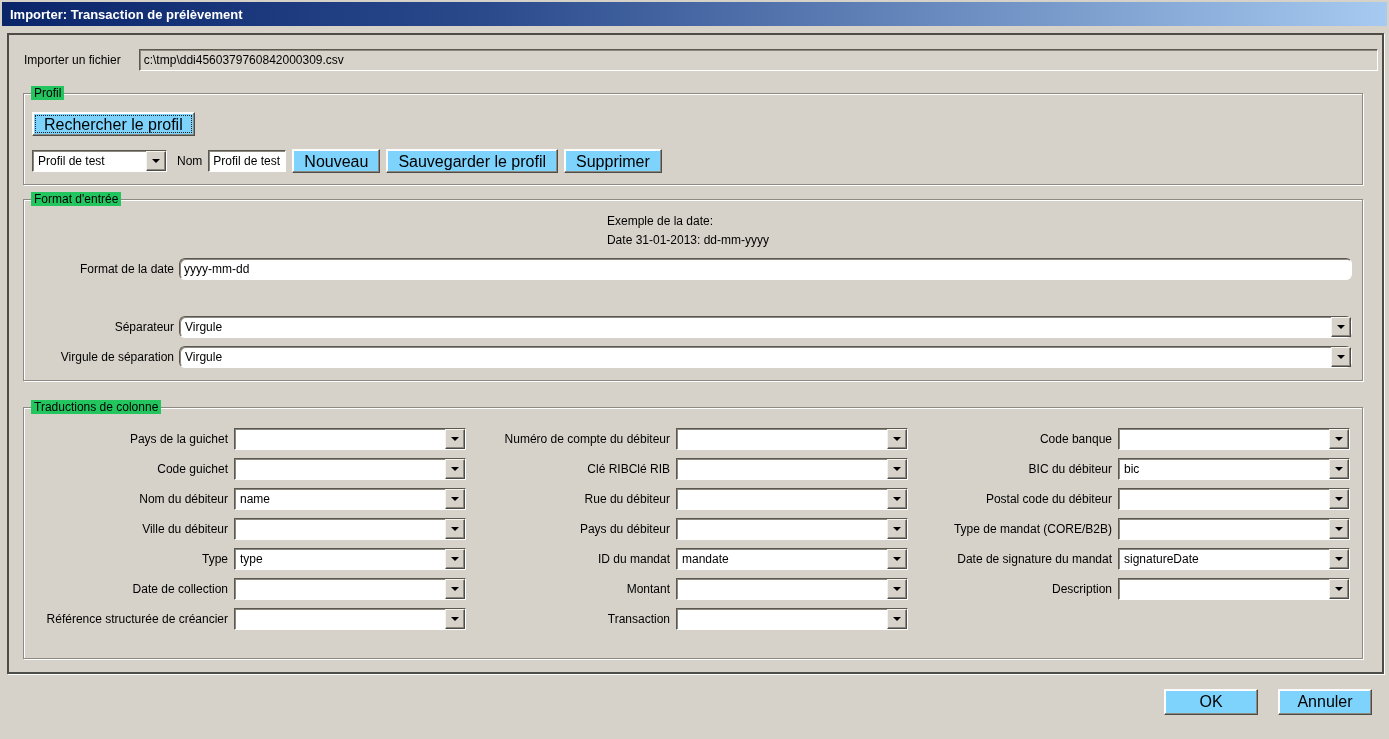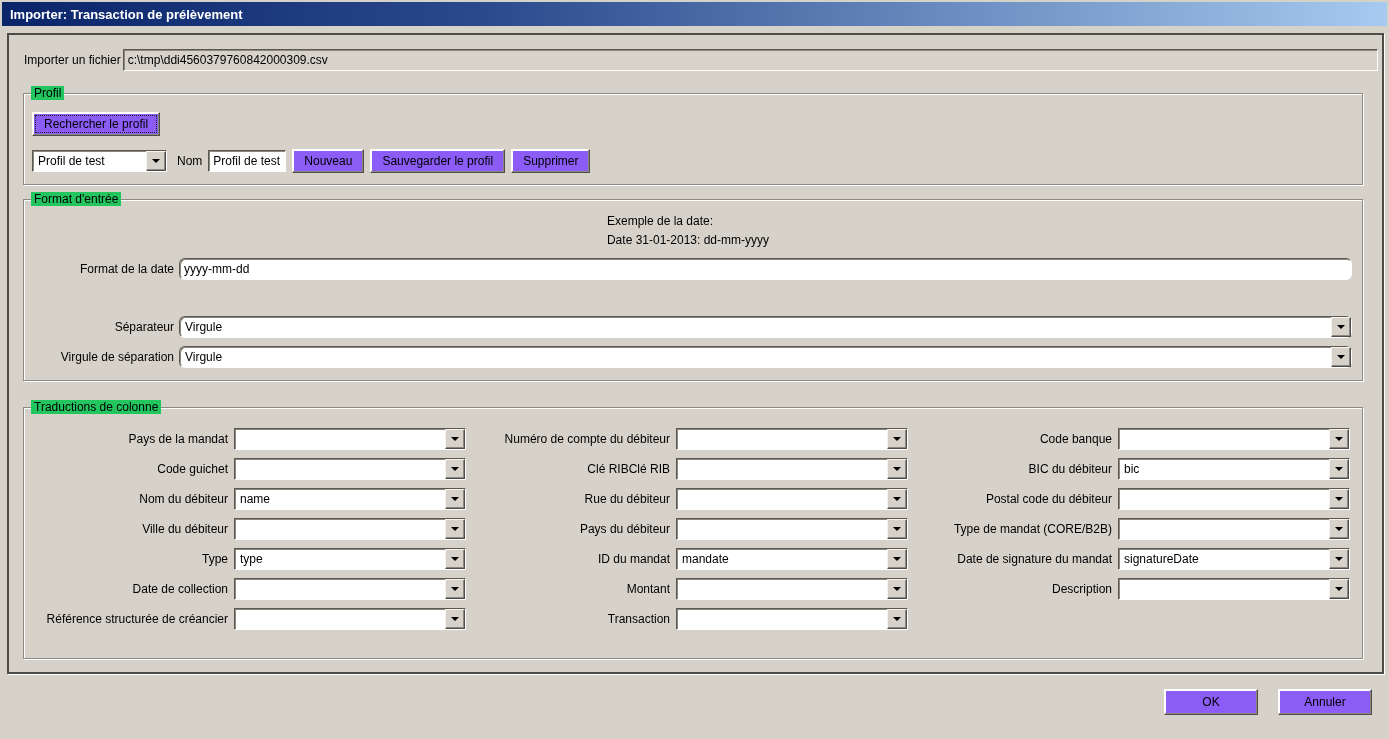--- a/index.html
+++ b/index.html
@@ -25,22 +25,22 @@
   
   .tb{
     background:#fff;height:22px;box-sizing:border-box;
     border:1px solid;border-color:#5b594f #ffffff #ffffff #5b594f;
     box-shadow:inset 1px 1px 0 #8b897f;
     font-family:"Liberation Sans",sans-serif;font-size:12px;
     padding:0 4px;color:#000;outline:none;
   }
   .tb.readonly{background:#d7d3cb;}
   .btn{
-    background:#8b5cf6;color:#000;
-    font-family:"Liberation Sans",sans-serif;font-size:12px;
+    background:#7dd3fc;color:#000;
+    font-family:"Liberation Sans",sans-serif;font-size:16px;
     border:1px solid;border-color:#fdfcfa #4e4c46 #4e4c46 #fdfcfa;
     box-shadow:inset -1px -1px 0 #8b897f,inset 1px 1px 0 #ffffff;
     padding:3px 11px;height:24px;box-sizing:border-box;cursor:default;
     white-space:nowrap;
   }
   .btn.focused{outline:1px dotted #222;outline-offset:-4px;}
   .btn.big{height:26px;min-width:94px;}
   .combo{
     position:relative;background:#fff;height:22px;box-sizing:border-box;
     border:1px solid;border-color:#5b594f #ffffff #ffffff #5b594f;
@@ -62,21 +62,21 @@
   .groupbox{
     position:relative;margin:0 19px 0 14px;box-sizing:border-box;
     border:1px solid #8c8a82;
     box-shadow:inset 1px 1px 0 #ffffff,1px 1px 0 #ffffff;
   }
   .legend{
     position:absolute;top:-8px;left:7px;background:#22c55e;
     padding:0 3px;font-size:12px;line-height:14px;
   }
   
-  .file-row{display:flex;align-items:center;margin:14px 4px 0 15px;gap:2px;}
+  .file-row{display:flex;align-items:center;margin:14px 4px 0 15px;gap:18px;}
   .file-row .tb{flex:1;}
   .gb-profil{margin-top:22px;height:92px;padding:18px 8px 0 8px;}
   .profil-row2{display:flex;align-items:center;margin-top:13px;gap:6px;}
   .combo-profile{width:135px;}
   .nom-input{width:78px;}
   .gb-format{margin-top:14px;height:182px;padding:12px 10px 0 0;}
   .example-block{text-align:center;}
   .example-inner{display:inline-block;text-align:left;line-height:19px;}
   .fmt-row{display:flex;align-items:center;margin-top:8px;}
   .fmt-row .lbl{width:150px;text-align:right;padding-right:5px;flex:none;}
@@ -155,21 +155,21 @@
           </span>
       </div>
     </div>
   </div>
 
   <div class="groupbox gb-trans">
     <span class="legend">Traductions de colonne</span>
     <div class="trans-grid" id="trans-grid">
 
   <div class="trans-cell">
-    <span class="trans-label">Pays de la mandat</span>
+    <span class="trans-label">Pays de la guichet</span>
     <div class="combo">
       <span class="combo-text"></span>
       <span class="combo-btn">
               <span class="tri"></span>
             </span>
     </div>
   </div>
 
   <div class="trans-cell">
     <span class="trans-label">Numéro de compte du débiteur</span>

